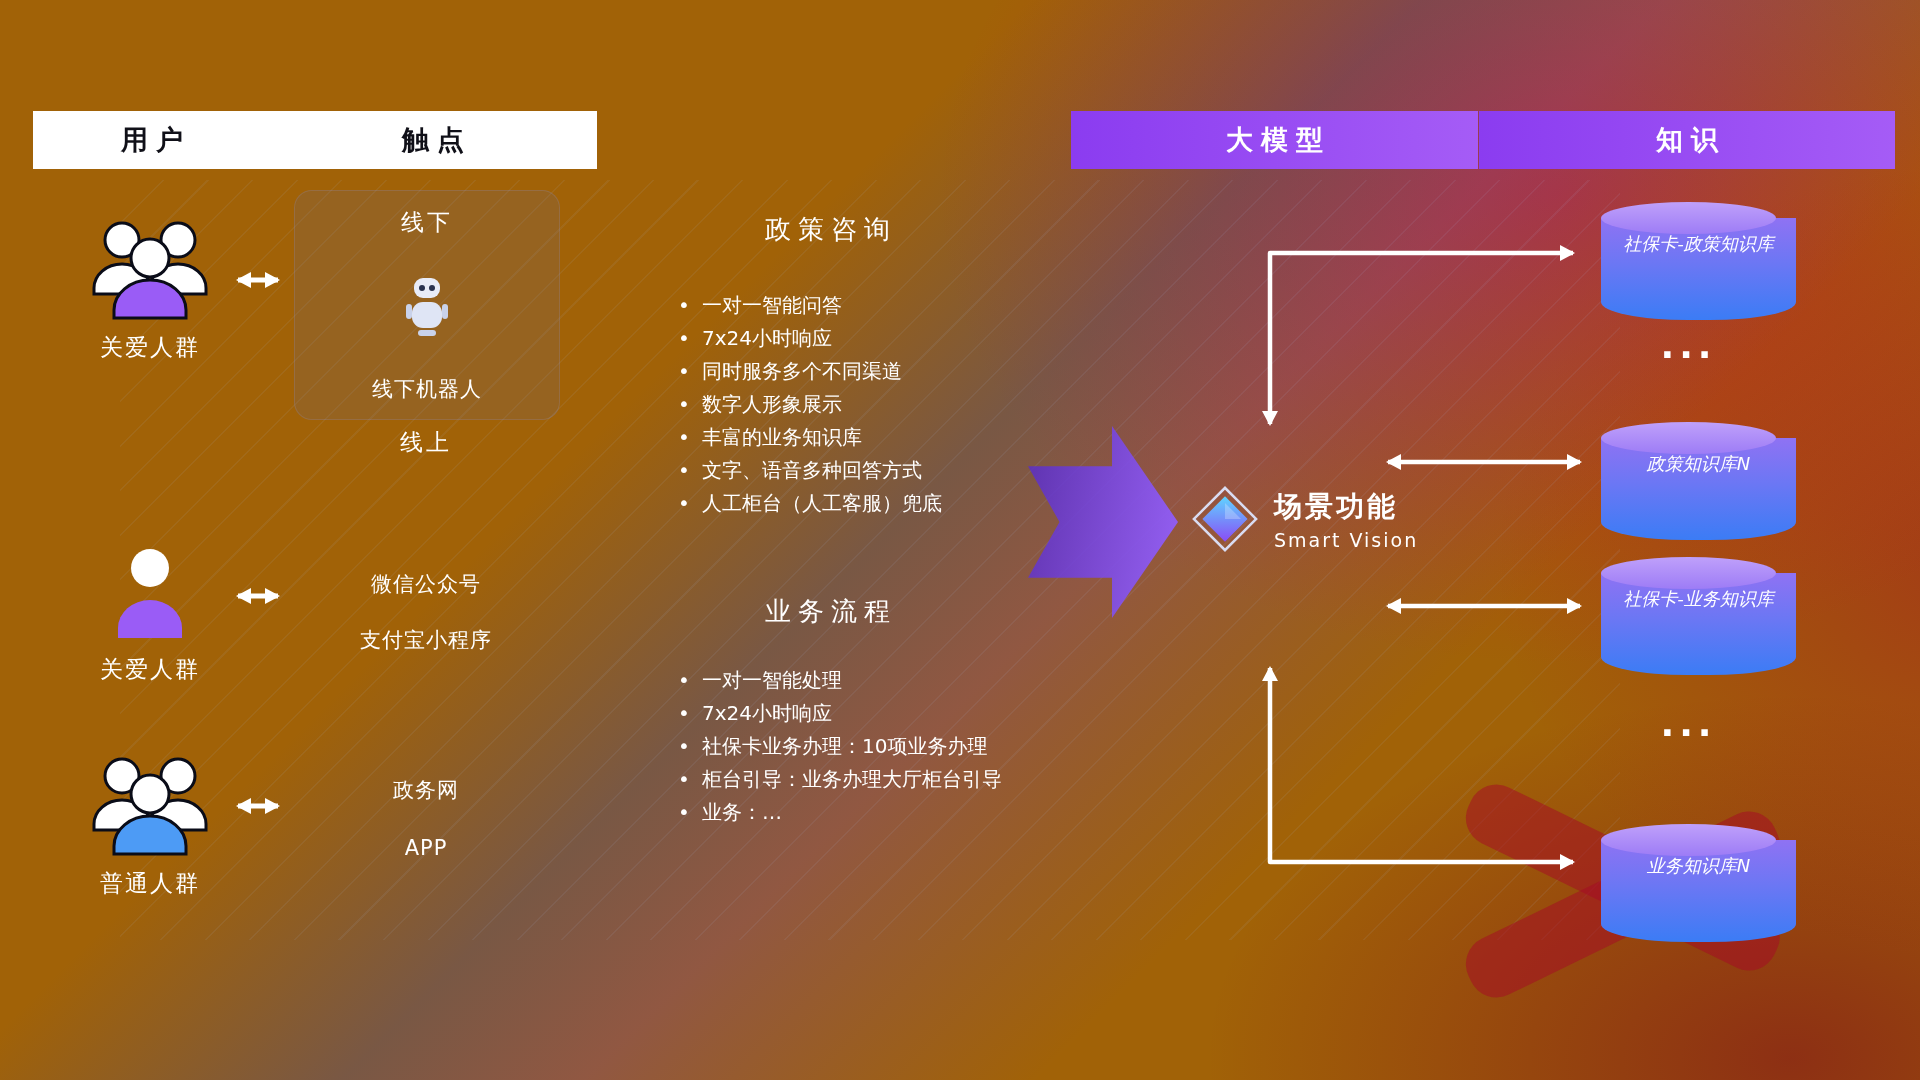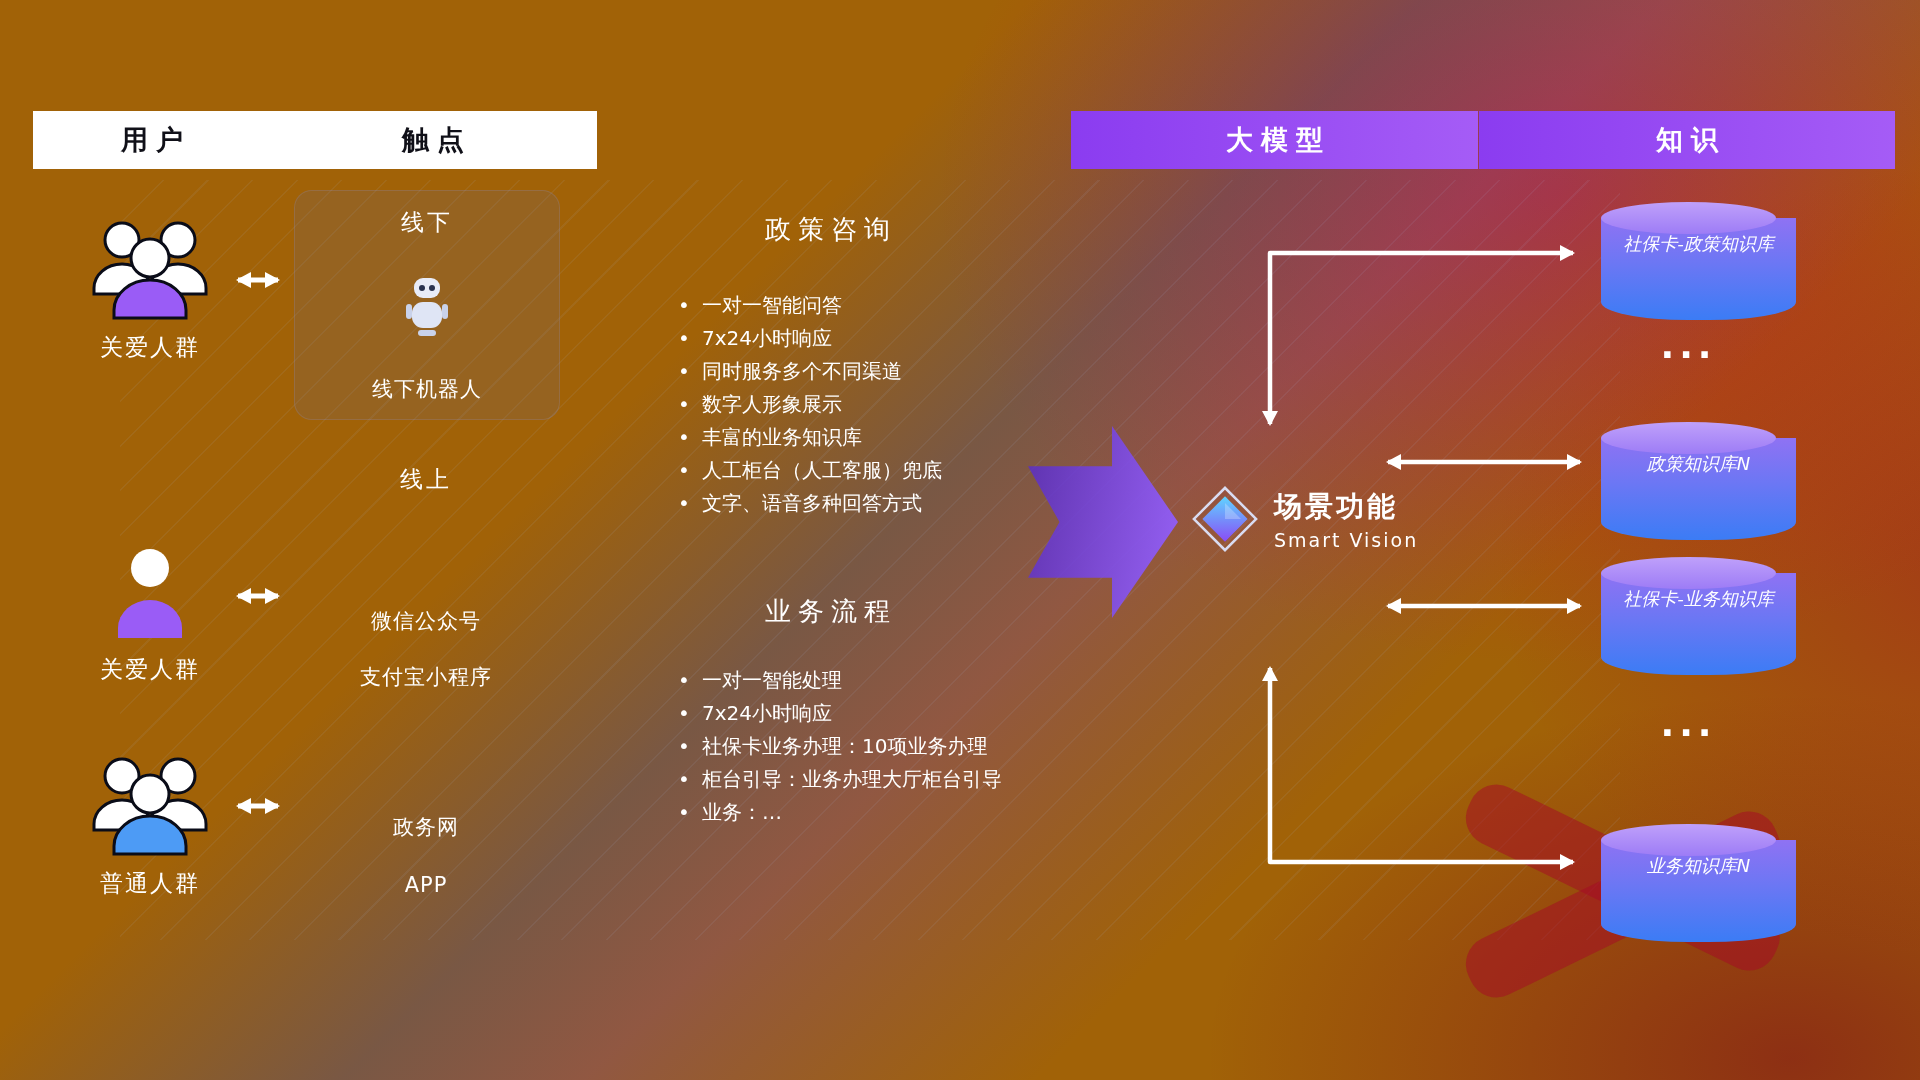--- a/index.html
+++ b/index.html
@@ -28,21 +28,21 @@
   
   .user{position:absolute;width:184px;z-index:2;display:flex;flex-direction:column;align-items:center;gap:12px;}
   .ulabel{font-size:23px;letter-spacing:2px;}
 
   
   .tp-card{position:absolute;z-index:2;background:rgba(96,104,166,.16);border:1px solid rgba(150,160,230,.18);
       border-radius:18px;display:flex;flex-direction:column;align-items:center;justify-content:space-between;
       padding:16px 0 16px;}
   .tp-title{font-size:23px;letter-spacing:3px;}
   .tp-caption{font-size:21px;letter-spacing:1px;}
-  .tp-label{position:absolute;z-index:2;text-align:center;font-size:21px;letter-spacing:1px;margin-top:37px;}
+  .tp-label{position:absolute;z-index:2;text-align:center;font-size:21px;letter-spacing:1px;}
   .tp-label.big{font-size:23px;letter-spacing:3px;}
 
   
   .sc-title{position:absolute;z-index:2;text-align:center;font-size:26px;letter-spacing:7px;}
   .sc-list{position:absolute;z-index:2;list-style:none;margin:0;padding:0;font-size:20px;}
   .sc-list li{line-height:33px;padding-left:26px;position:relative;white-space:nowrap;}
   .sc-list li::before{content:"•";position:absolute;left:2px;}
 
   
   .big-arrow{position:absolute;z-index:2;left:1028px;top:426px;width:150px;height:192px;
@@ -138,22 +138,22 @@
   <div class="tp-label" style="left:294px;top:776px;width:264px">政务网</div>
   <div class="tp-label" style="left:294px;top:836px;width:264px">APP</div>
 
   <div class="sc-title" style="left:676px;top:212px;width:310px">政策咨询</div>
   <ul class="sc-list" style="left:676px;top:289px">
     <li>一对一智能问答</li>
     <li>7x24小时响应</li>
     <li>同时服务多个不同渠道</li>
     <li>数字人形象展示</li>
     <li>丰富的业务知识库</li>
+    <li>文字、语音多种回答方式</li>
     <li>人工柜台（人工客服）兜底</li>
-    <li>文字、语音多种回答方式</li>
   </ul>
 
   <div class="sc-title" style="left:676px;top:594px;width:310px">业务流程</div>
   <ul class="sc-list" style="left:676px;top:664px">
     <li>一对一智能处理</li>
     <li>7x24小时响应</li>
     <li>社保卡业务办理：10项业务办理</li>
     <li>柜台引导：业务办理大厅柜台引导</li>
     <li>业务：…</li>
   </ul>

